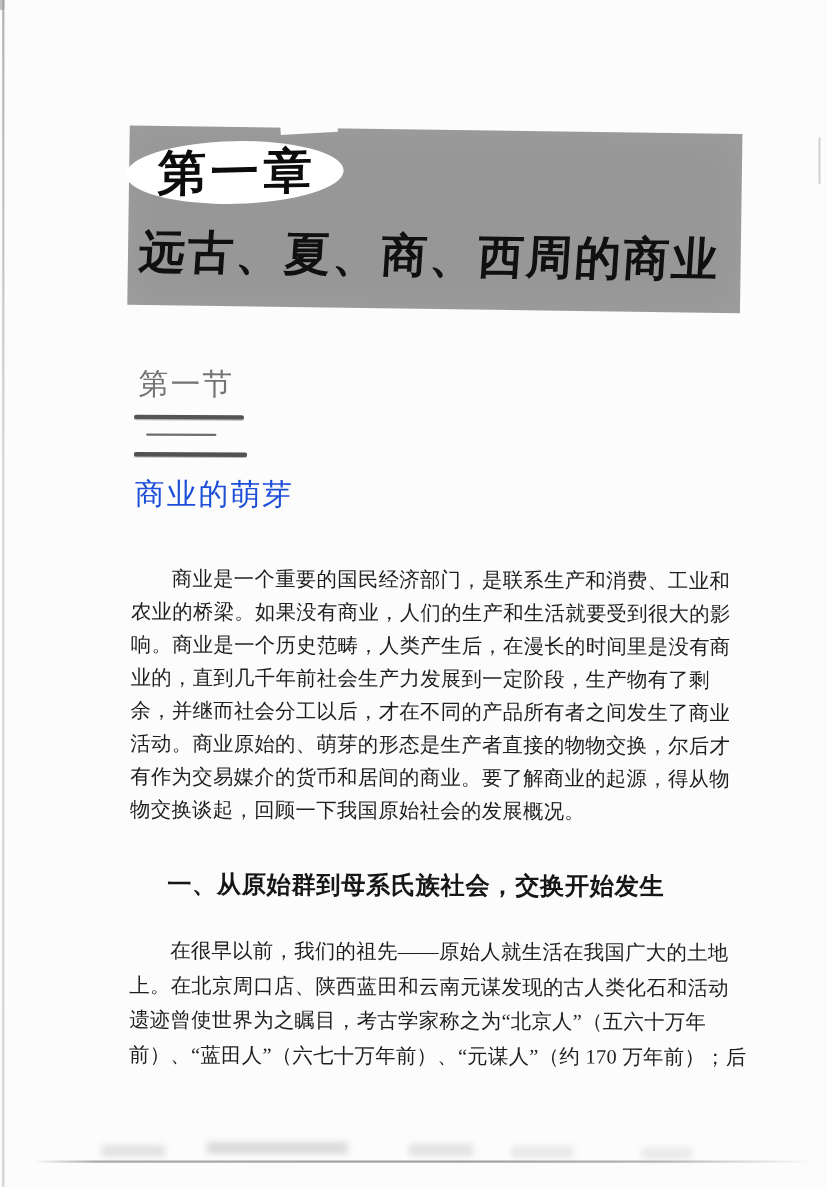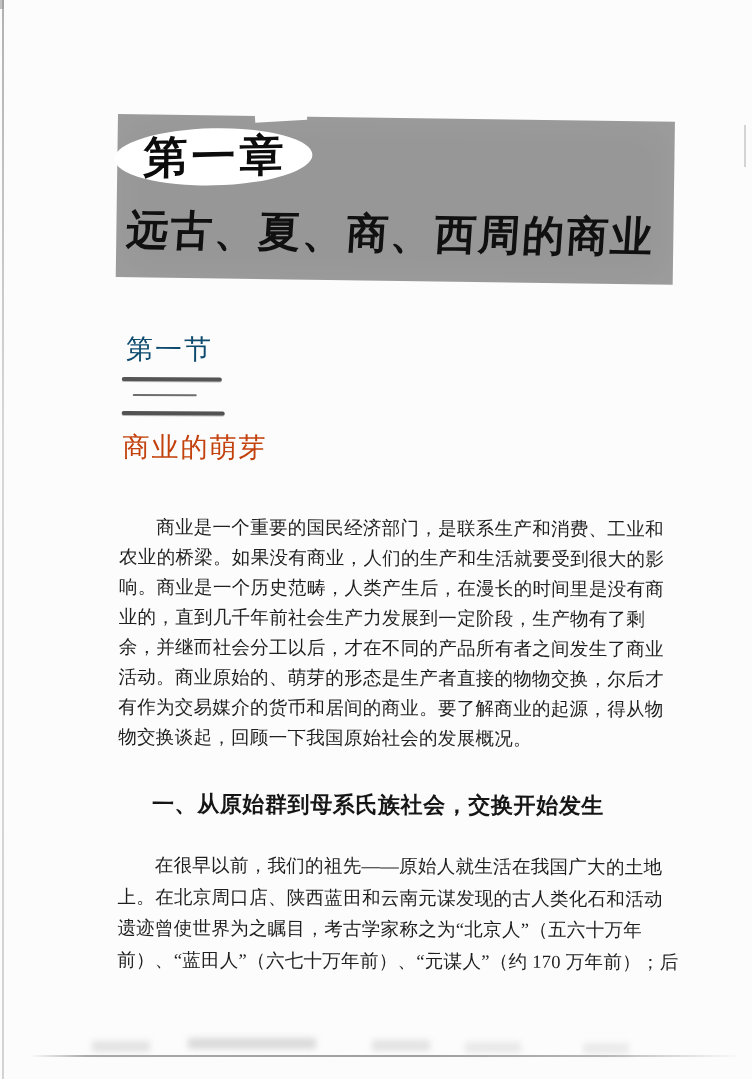--- a/index.html
+++ b/index.html
@@ -48,26 +48,26 @@
   .banner-title{
     position:absolute;left:10px;top:95px;
     font-size:42px;font-weight:800;letter-spacing:2px;color:#101010;
     font-family:"Liberation Serif","DejaVu Serif",serif;
     white-space:nowrap;line-height:1;transform:skewX(-3deg);
   }
 
   
   .content{position:absolute;left:0;top:0;width:752px;height:1079px;
     transform:rotate(0.25deg);transform-origin:120px 340px;}
-  .section-label{position:absolute;left:126px;top:336px;font-size:27px;letter-spacing:2px;line-height:1;color:#0c4a6e;white-space:nowrap;}
+  .section-label{position:absolute;left:126px;top:336px;font-size:27px;letter-spacing:2px;line-height:1;color:#737373;white-space:nowrap;}
   .rule{position:absolute;border-radius:2px;}
   .rule1{left:122px;top:377px;width:100px;height:4px;background:#555555;box-shadow:0 1px 0 rgba(120,120,120,.5);}
   .rule2{left:133px;top:394px;width:64px;height:2px;background:#6e6e6e;}
   .rule3{left:122px;top:411px;width:103px;height:4px;background:#525252;box-shadow:0 1px 0 rgba(120,120,120,.5);}
-  .section-title{position:absolute;left:123px;top:436px;font-size:27px;letter-spacing:2px;line-height:1;color:#c2410c;white-space:nowrap;font-family:Liberation Mono, monospace;}
+  .section-title{position:absolute;left:123px;top:436px;font-size:27px;letter-spacing:2px;line-height:1;color:#1d4ed8;white-space:nowrap;}
 
   .para{position:absolute;left:120px;width:580px;}
   .para-1{top:512px;}
   .para-2{top:850px;}
   .para-1 .body-line{height:30px;line-height:30px;}
   .para-2 .body-line{height:31.5px;line-height:31.5px;}
   .body-line{
     font-size:18.5px;letter-spacing:0.3px;white-space:nowrap;color:#1e1e1e;
   }
   .para > .body-line:first-child{text-indent:37px;}

